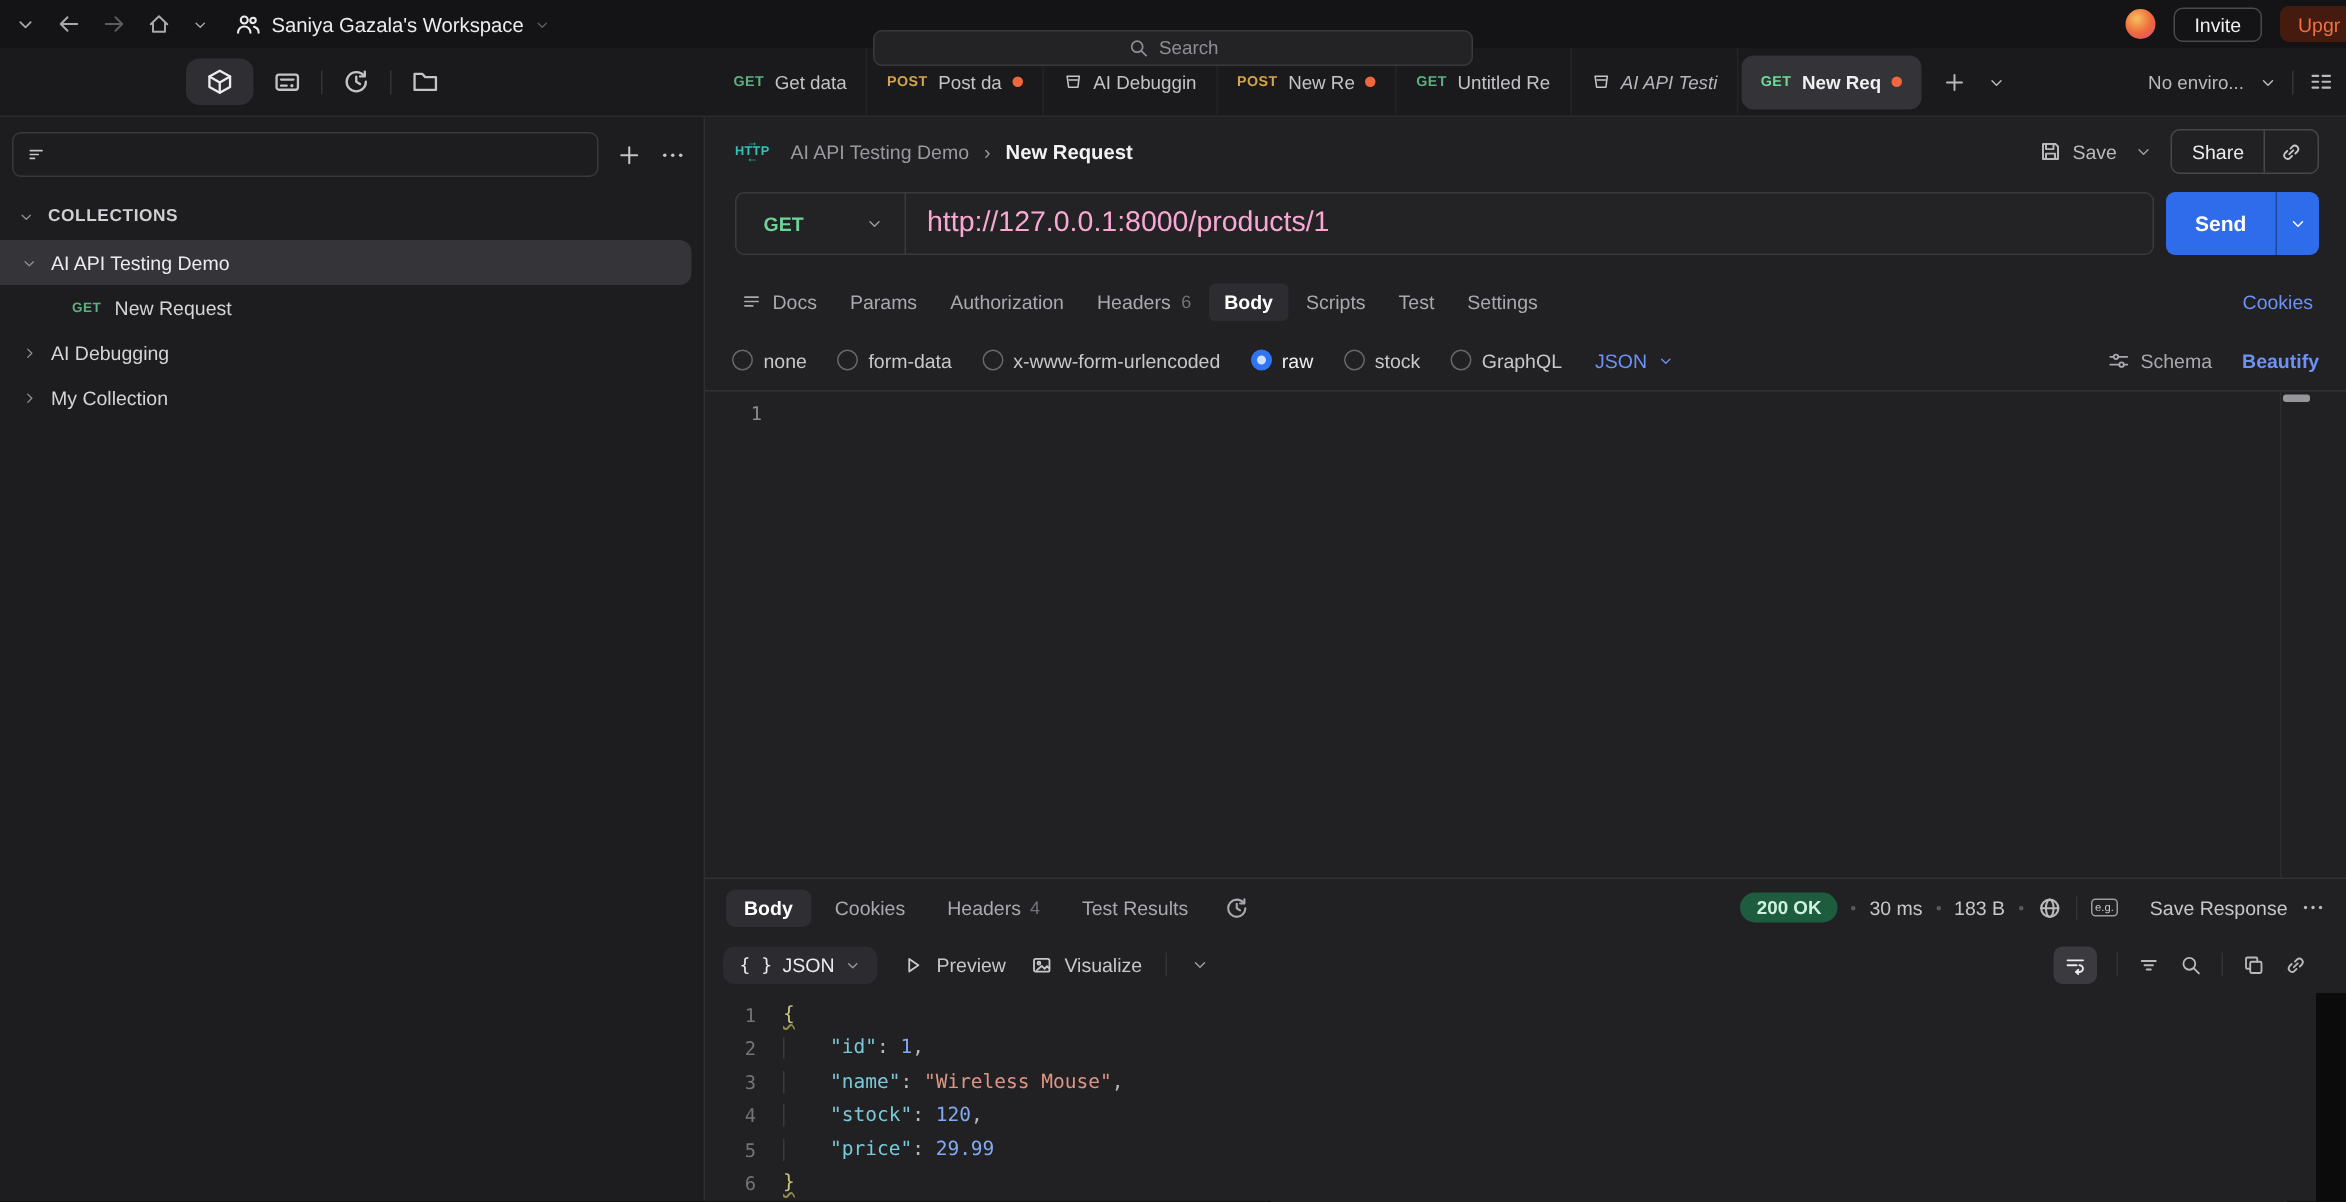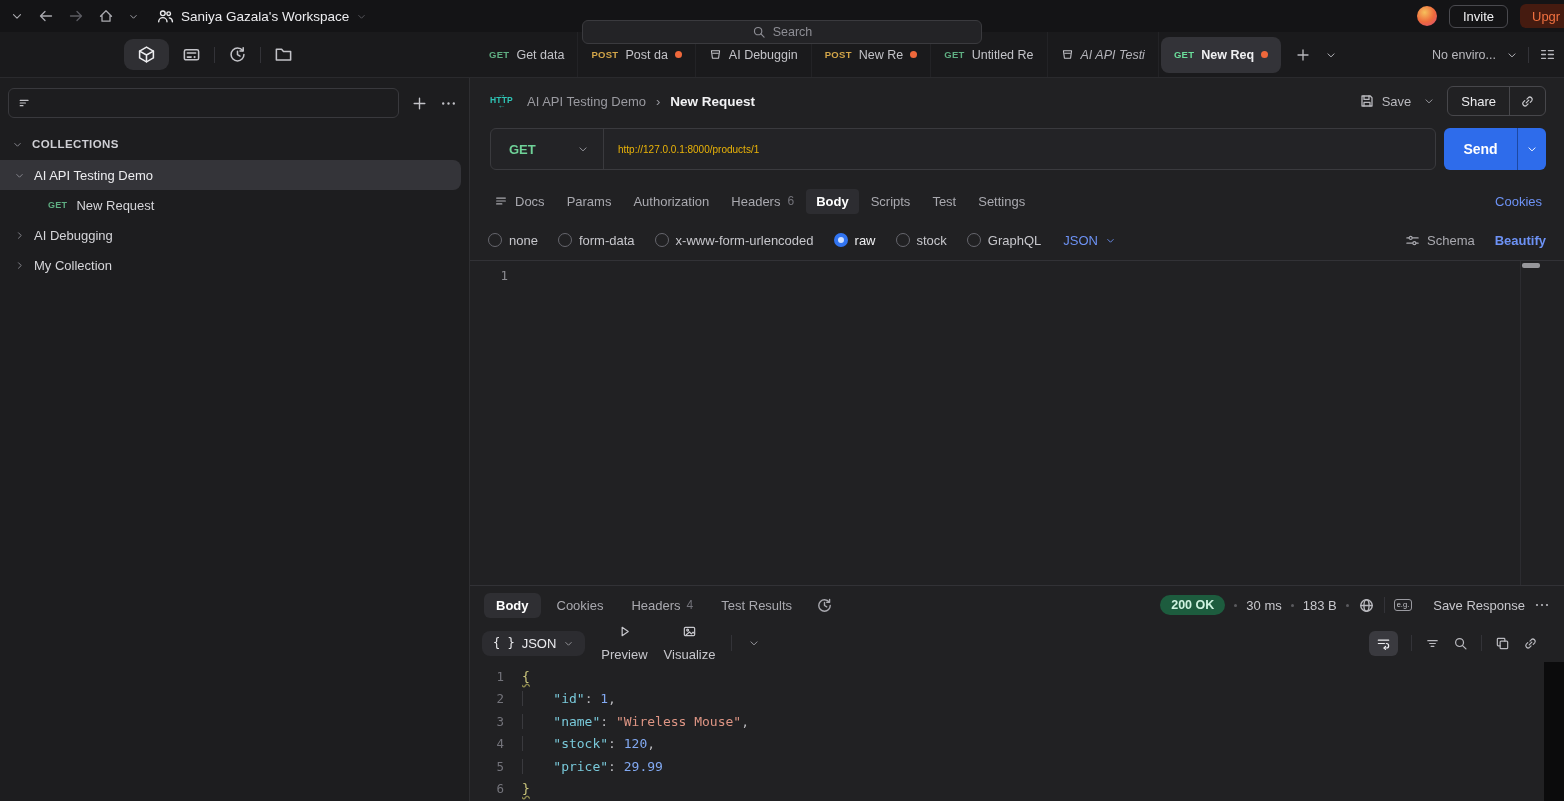--- a/index.html
+++ b/index.html
@@ -75,21 +75,21 @@
   .share-btn .lbl{ padding:0 13px; font-size:13px; }
   .share-btn .vsep{ height:100%; background:#47474b; }
   .share-btn .icn{ padding:0 10px; color:#c9c9cd; }
 
   
   .url-row{ flex:none; display:flex; gap:8px; padding:4px 18px 12px 20px; }
   .url-bar{ flex:1; height:42px; border:1px solid #3a3a3e; background:#232326; border-radius:6px; display:flex; align-items:center; min-width:0; }
   .method-select{ width:112px; flex:none; display:flex; align-items:center; justify-content:space-between; padding:0 14px 0 18px; color:#6fd298; font-weight:700; font-size:13px; }
   .method-select .icn{ color:#9a9aa0; }
   .url-bar .vsep{ height:42px; background:#3a3a3e; }
-  .url-text{ padding:0 14px; color:#eab308; font-size:10px; white-space:nowrap; overflow:hidden; }
+  .url-text{ padding:0 14px; color:#f9a8d4; font-size:19px; white-space:nowrap; overflow:hidden; }
   .send-btn{ width:102px; flex:none; height:42px; background:#2e6ceb; border-radius:6px; display:flex; align-items:stretch; color:#fff; }
   .send-btn .lbl{ flex:1; display:flex; align-items:center; justify-content:center; font-size:14px; font-weight:600; }
   .send-btn .div{ width:1px; background:rgba(12,35,90,.5); margin:0; }
   .send-btn .chev{ width:28px; display:flex; align-items:center; justify-content:center; }
 
   
   .req-tabs{ height:38px; flex:none; display:flex; align-items:center; padding:0 14px; gap:2px; color:#a9a9af; }
   .rtab{ display:flex; align-items:center; gap:7px; padding:5px 10px; border-radius:4px; font-size:13px; }
   .rtab.active{ color:#fff; background:#2d2d31; font-weight:600; }
   .rtab .cnt{ color:#73737a; font-size:12px; }
@@ -124,21 +124,21 @@
   .status-pill{ background:#1d5c3e; color:#cff3e0; border-radius:12px; padding:3px 11px; font-size:12.5px; font-weight:600; }
   .meta-dot{ width:3px; height:3px; border-radius:50%; background:#5a5a5e; }
   .eg-box{ font-size:7.5px; border:1px solid #9a9aa0; border-radius:3px; padding:0 2px; color:#c7c7cc; line-height:1.4; }
   .save-resp{ display:flex; align-items:center; gap:21px; }
   .resp-meta .icn{ color:#b9b9be; }
 
   .fmt-row{ height:38px; flex:none; display:flex; align-items:center; gap:16px; padding:0 12px; color:#c7c7cc; }
   .json-pill{ display:flex; align-items:center; gap:7px; background:#2c2c30; border-radius:8px; padding:5px 11px; color:#ececef; font-size:13px; }
   .json-pill .braces{ font-family:"DejaVu Sans Mono", monospace; font-size:12px; color:#ececef; }
   .json-pill .icn{ color:#9a9aa0; }
-  .fmt-item{ display:flex; align-items:center; gap:8px; font-size:13px;flex-direction:column; }
+  .fmt-item{ display:flex; align-items:center; gap:8px; font-size:13px; }
   .fmt-right{ margin-left:auto; display:flex; align-items:center; gap:13px; color:#b9b9be; padding-right:14px; }
   .icn-pill{ background:#3a3a3f; border-radius:6px; padding:5px 7px; color:#ececef; }
 
   .resp-code{ flex:1; min-height:0; display:flex; font-family:"DejaVu Sans Mono", monospace; font-size:13px; line-height:22.4px; padding-top:4px; position:relative; overflow:hidden; }
   .resp-code .gutter{ width:52px; flex:none; text-align:right; padding-right:18px; color:#73737a; font-size:12.5px; }
   .code-lines{ flex:1; white-space:pre; min-width:0; }
   .tok-key{ color:#79c9da; } .tok-str{ color:#de9584; } .tok-num{ color:#82a9f2; } .tok-p{ color:#b9b9bd; }
   .tok-brace{ color:#cdc87e; text-decoration:underline wavy #8f8a4e; text-underline-offset:2px; }
   .tok-ws{ box-shadow:inset 1px 0 0 #3a3a3e; }
   .resp-scroll{ position:absolute; right:0; top:0; bottom:0; width:20px; background:#0b0b0c; }

